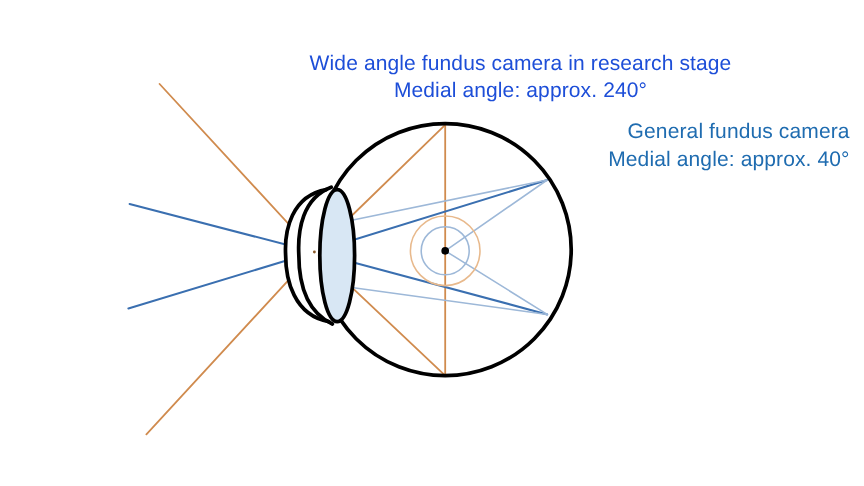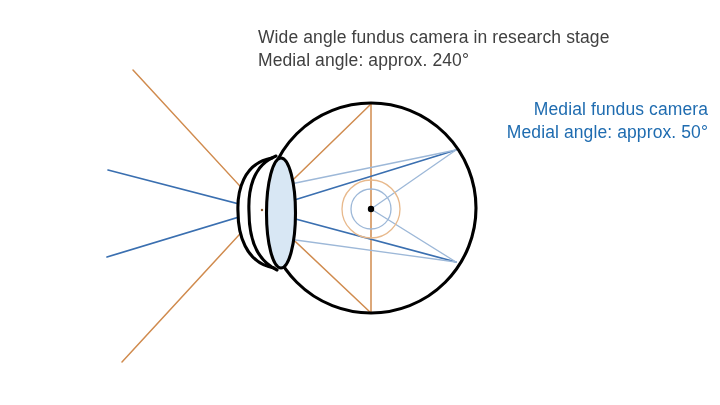--- a/index.html
+++ b/index.html
@@ -31,24 +31,24 @@
     display: block;
   }
   .label-block {
     position: absolute;
     white-space: nowrap;
     line-height: 1.30;
     letter-spacing: 0.1px;
   }
   #wide-label {
     left: 258px;
-    top: 26px;
-    color: #404040;
+    top: 41px;
+    color: #1d4ed8;
     font-size: 17.5px;
-    text-align: left;
+    text-align: center;
   }
   #general-label {
     right: 12px;
     top: 98px;
     color: #1f6cb0;
     font-size: 17.5px;
     text-align: right;
   }
   .lbl-line { display: block; }
 </style>
@@ -99,17 +99,17 @@
 
     <circle cx="262" cy="210" r="1.2" fill="#8a5a2a"></circle>
   </svg>
 
   <div class="label-block" id="wide-label">
     <span class="lbl-line">Wide angle fundus camera in research stage</span>
     <span class="lbl-line">Medial angle: approx. 240°</span>
   </div>
 
   <div class="label-block" id="general-label">
-    <span class="lbl-line">Medial fundus camera</span>
-    <span class="lbl-line">Medial angle: approx. 50°</span>
+    <span class="lbl-line">General fundus camera</span>
+    <span class="lbl-line">Medial angle: approx. 40°</span>
   </div>
 
 </div>
 
 </body></html>

